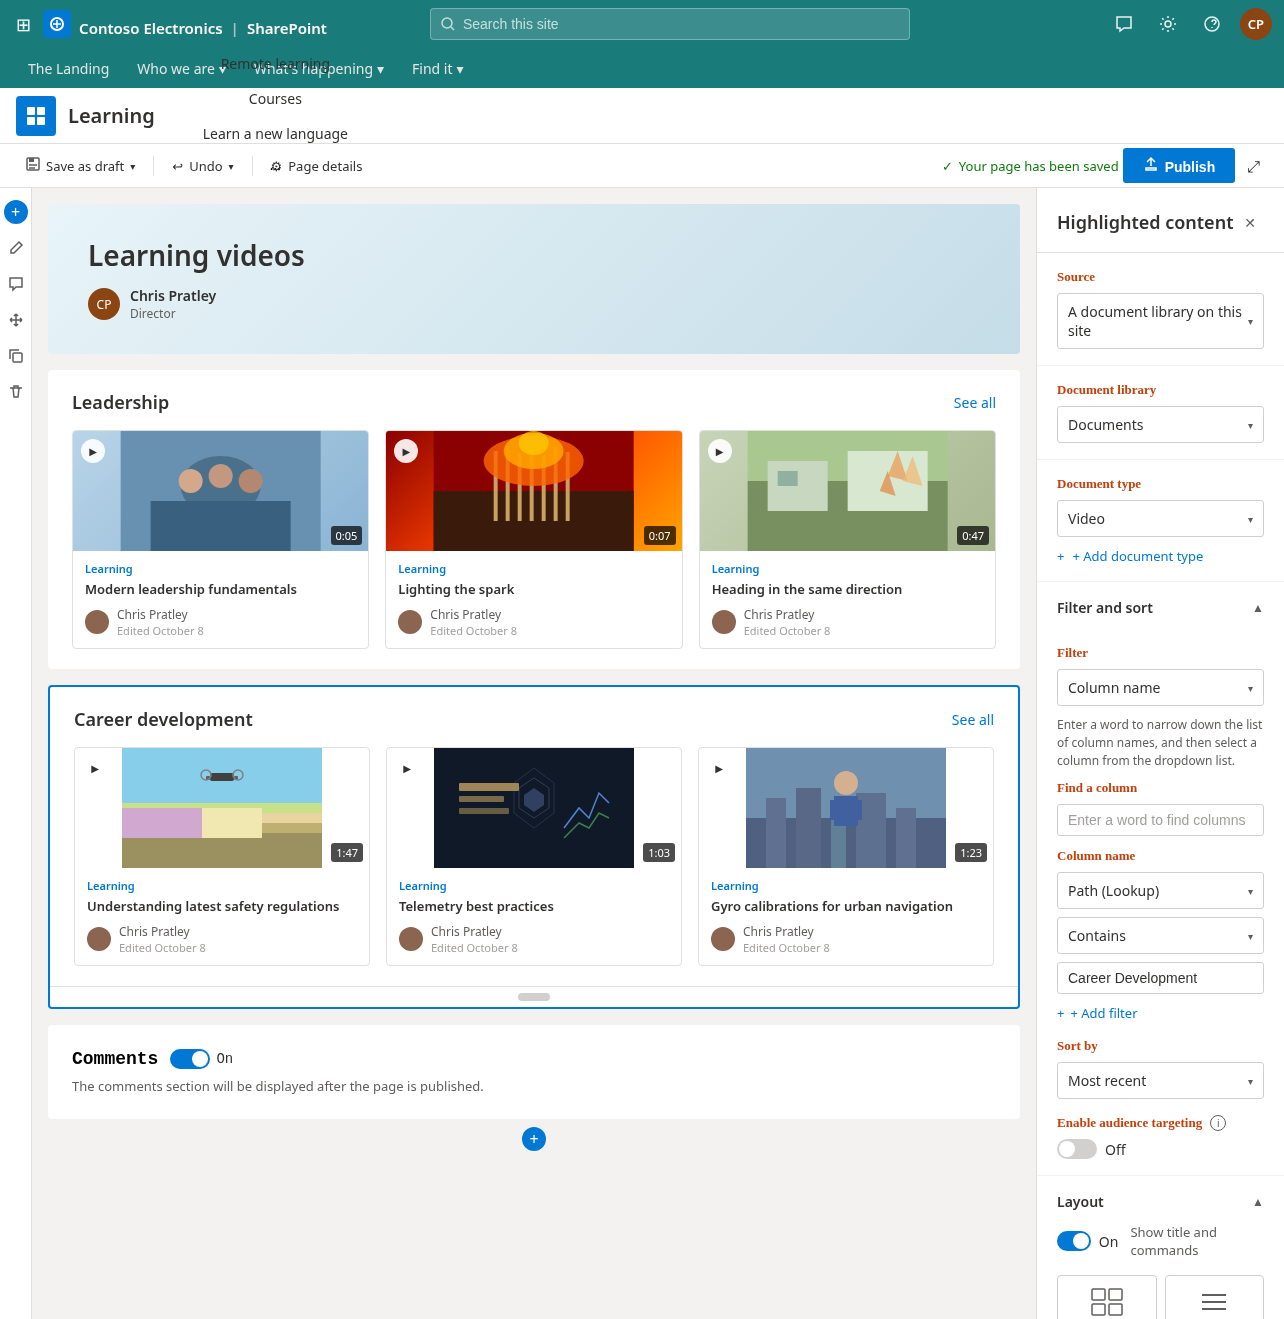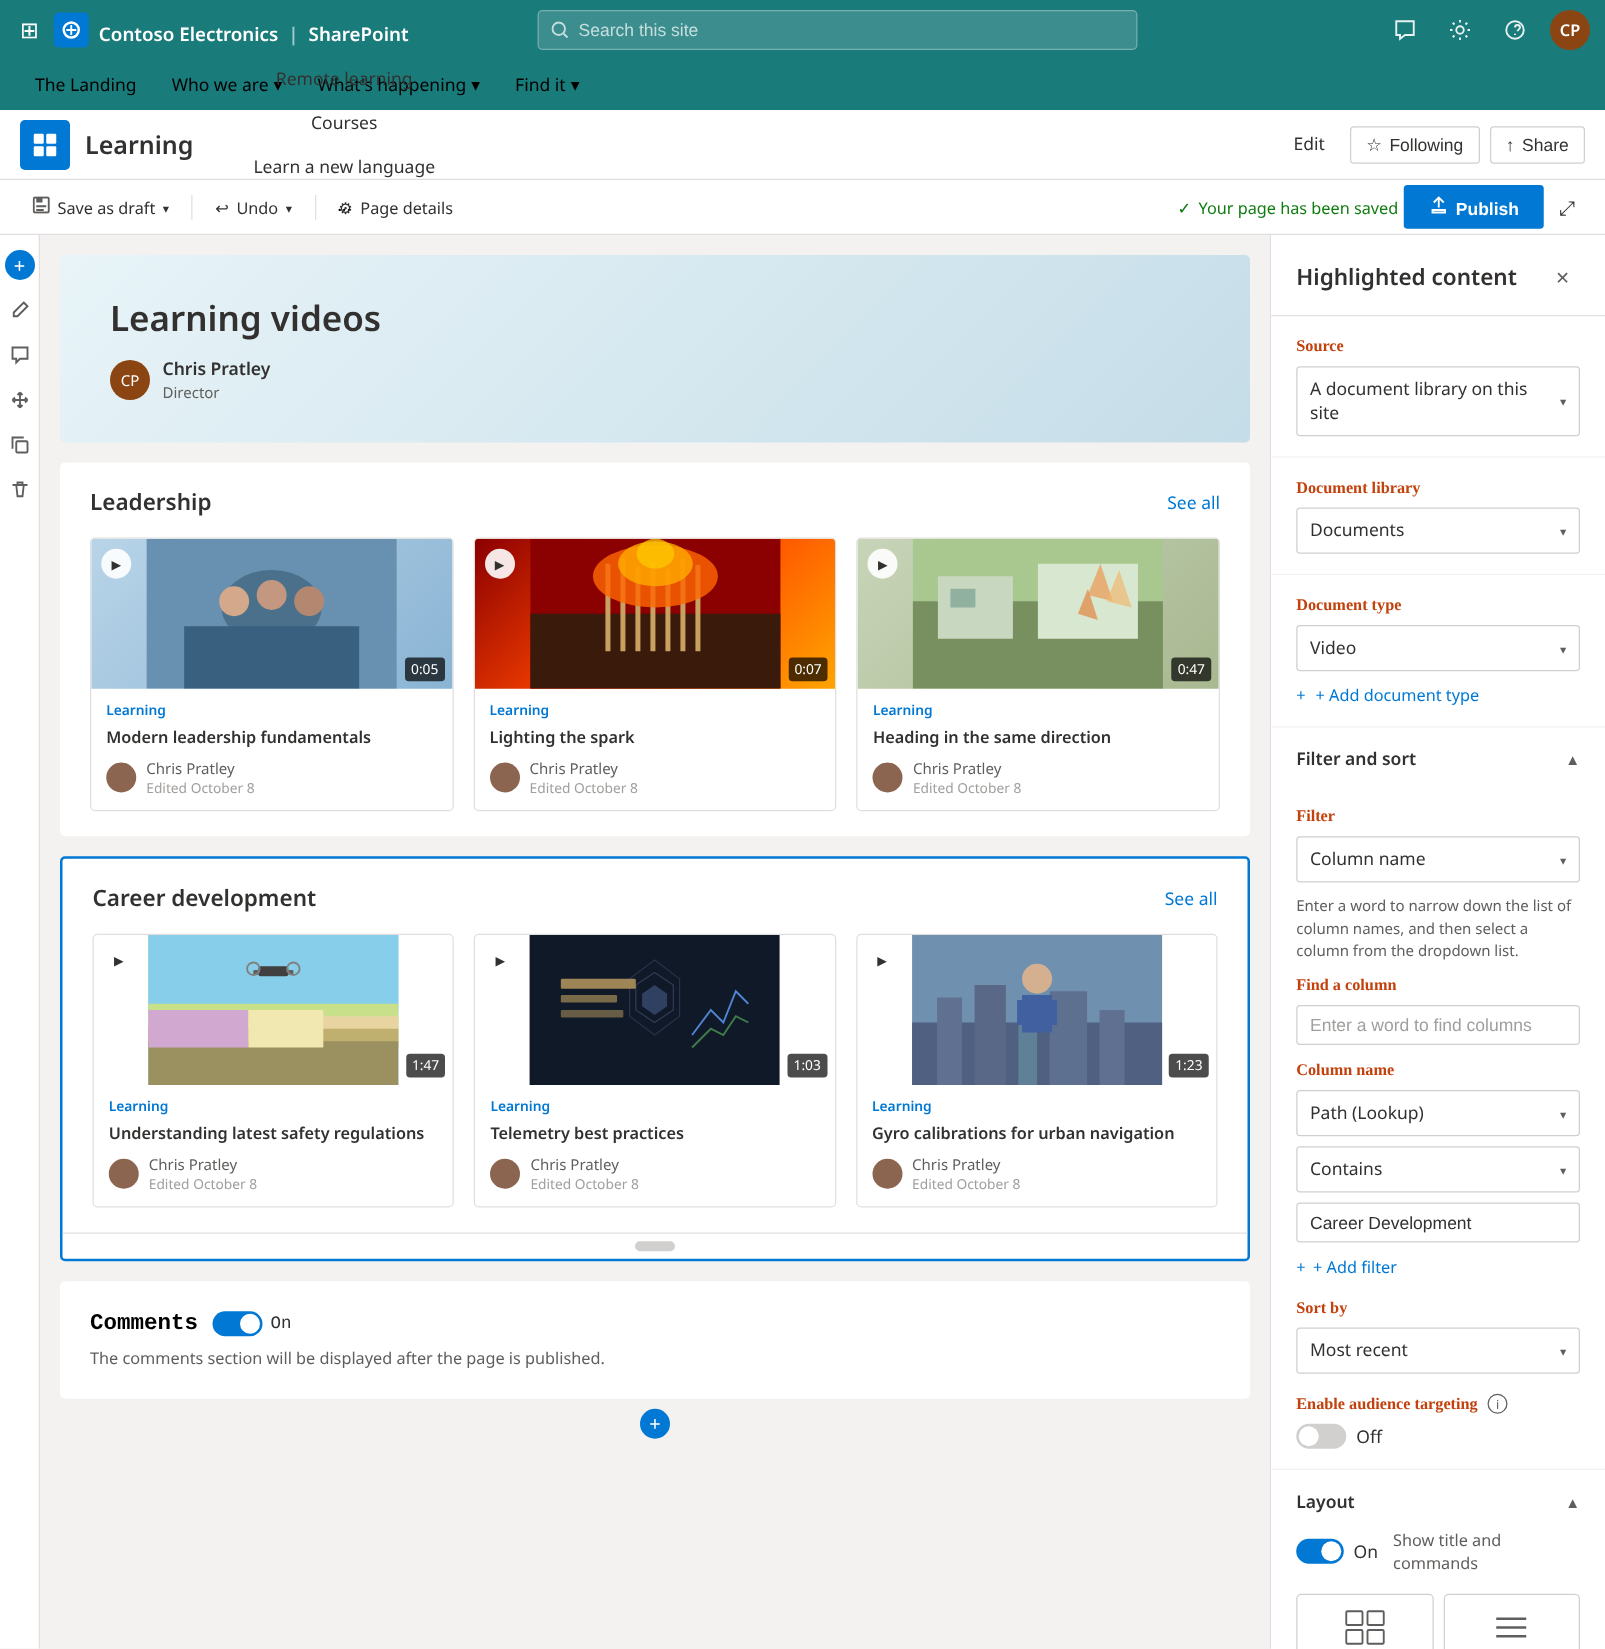--- a/index.html
+++ b/index.html
@@ -42,21 +42,21 @@
     
     .site-nav {
       background: #1a7b7b;
       height: 40px;
       display: flex;
       align-items: center;
       padding: 0 16px;
       gap: 4px;
     }
     .site-nav-item {
-      color: #000000; padding: 6px 12px; font-size: 14px; cursor: pointer;
+      color: #e5e5e5; padding: 6px 12px; font-size: 14px; cursor: pointer;
       display: flex; align-items: center; gap: 4px; border-radius: 3px;
     }
 
     
     .page-header {
       background: white;
       border-bottom: 1px solid #e1dfdd;
       display: flex;
       align-items: center;
       padding: 0 16px;
@@ -193,21 +193,21 @@
       cursor: pointer;
     }
     .add-circle {
       width: 24px; height: 24px; background: #0078d4; border-radius: 50%;
       display: flex; align-items: center; justify-content: center;
       color: white; font-size: 16px;
     }
 
     
     .right-panel {
-      width: 268px;
+      width: 248px;
       background: white;
       border-left: 1px solid #e1dfdd;
       overflow-y: auto;
       flex-shrink: 0;
     }
     .panel-header {
       display: flex; align-items: center; justify-content: space-between;
       padding: 20px 20px 16px;
       border-bottom: 1px solid #e1dfdd;
     }
@@ -340,33 +340,20 @@
       <span>Remote learning</span>
     </div>
     <div class="page-nav-item">
       <span>Courses</span>
     </div>
     <div class="page-nav-item">
       <span>Learn a new language</span>
     </div>
     <div class="page-nav-more">···</div>
   </div>
-  <div class="page-header-actions">
-    <div class="page-nav-item">
-      <span>Edit</span>
-    </div>
-    <button class="following-btn">
-      <span>☆</span>
-      <span>Following</span>
-    </button>
-    <button class="share-btn">
-      <span>↑</span>
-      <span>Share</span>
-    </button>
-  </div>
 </div>
 
 <div class="edit-toolbar">
   <div class="toolbar-btn">
     <span>
       <svg width="14" height="14" viewBox="0 0 14 14" fill="none" stroke="#605e5c" stroke-width="1.5">
           <rect x="1" y="1" width="12" height="12" rx="1"></rect>
           <rect x="3" y="1" width="5" height="4" fill="#605e5c" stroke="none"></rect>
           <path d="M3 8h8M3 11h6"></path>
         </svg>

